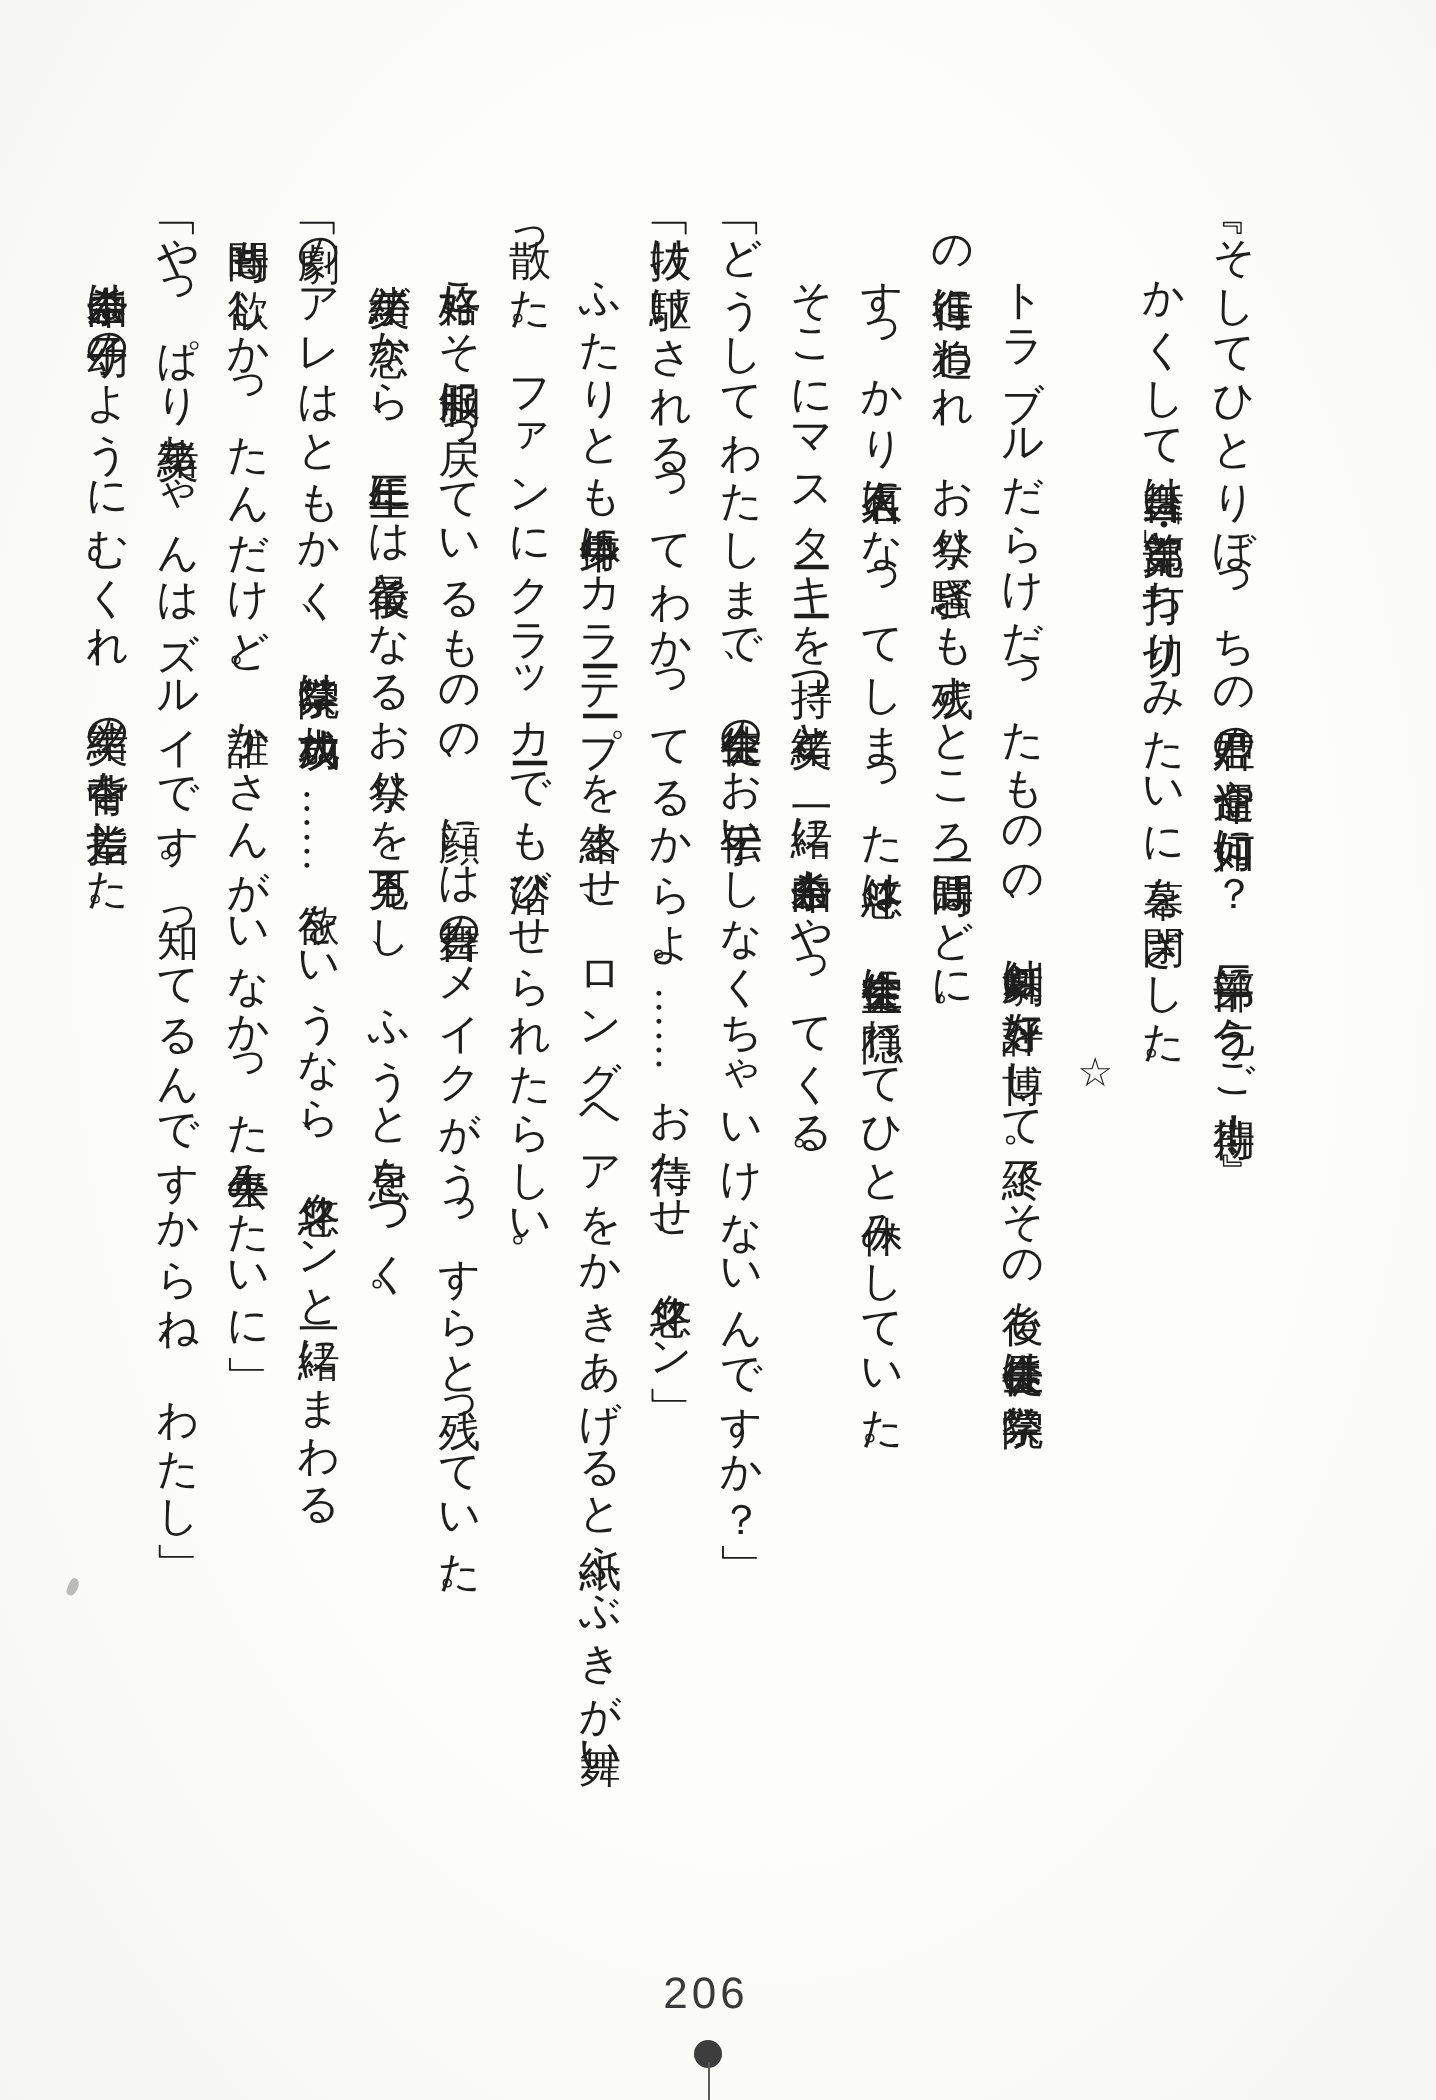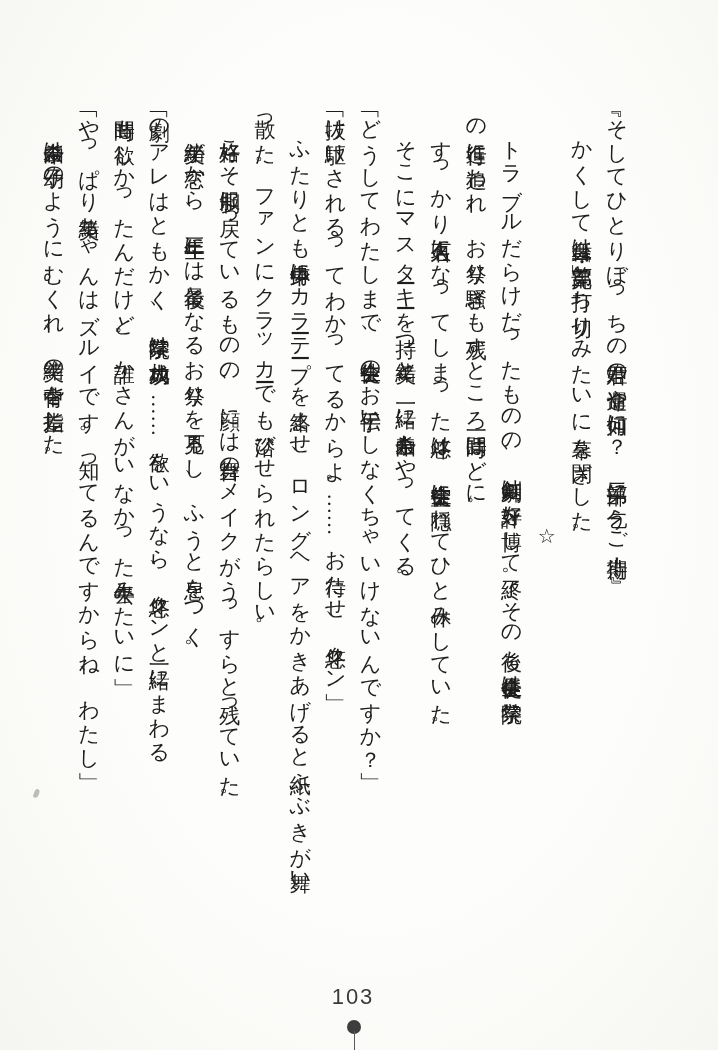--- a/index.html
+++ b/index.html
@@ -89,20 +89,20 @@
       <p class="line indent">ふたりとも身体中にカラーテープを絡ませ、ロングヘアをかきあげると紙ふぶきが舞い</p>
       <p class="line">散った。ファンにクラッカーでも浴びせられたらしい。</p>
       <p class="line indent">格好こそ制服に戻っているものの、顔には舞台のメイクがうっすらと残っていた。</p>
       <p class="line indent">美緒が窓から、三年生には最後となるお祭りを見下ろし、ふうと息をつく。</p>
       <p class="line">「劇のアレはともかく、学院祭は大成功ね。……欲をいうなら、悠斗クンと一緒にまわる</p>
       <p class="line">時間も欲しかったんだけど。誰かさんがいなかった去年みたいに」</p>
       <p class="line">「やっぱり美緒ちゃんはズルイです。知ってるんですからね、わたし」</p>
       <p class="line indent">由希奈は幼子のようにむくれ、美緒の背中を指差した。</p>
     </div>
 
-  <div class="pagenum">103</div>
+  <div class="pagenum">206</div>
 
   <div class="ornament-dot"></div>
   <div class="ornament-stem"></div>
 
   <div class="artifact"></div>
 
 </div>
 
 </body></html>

